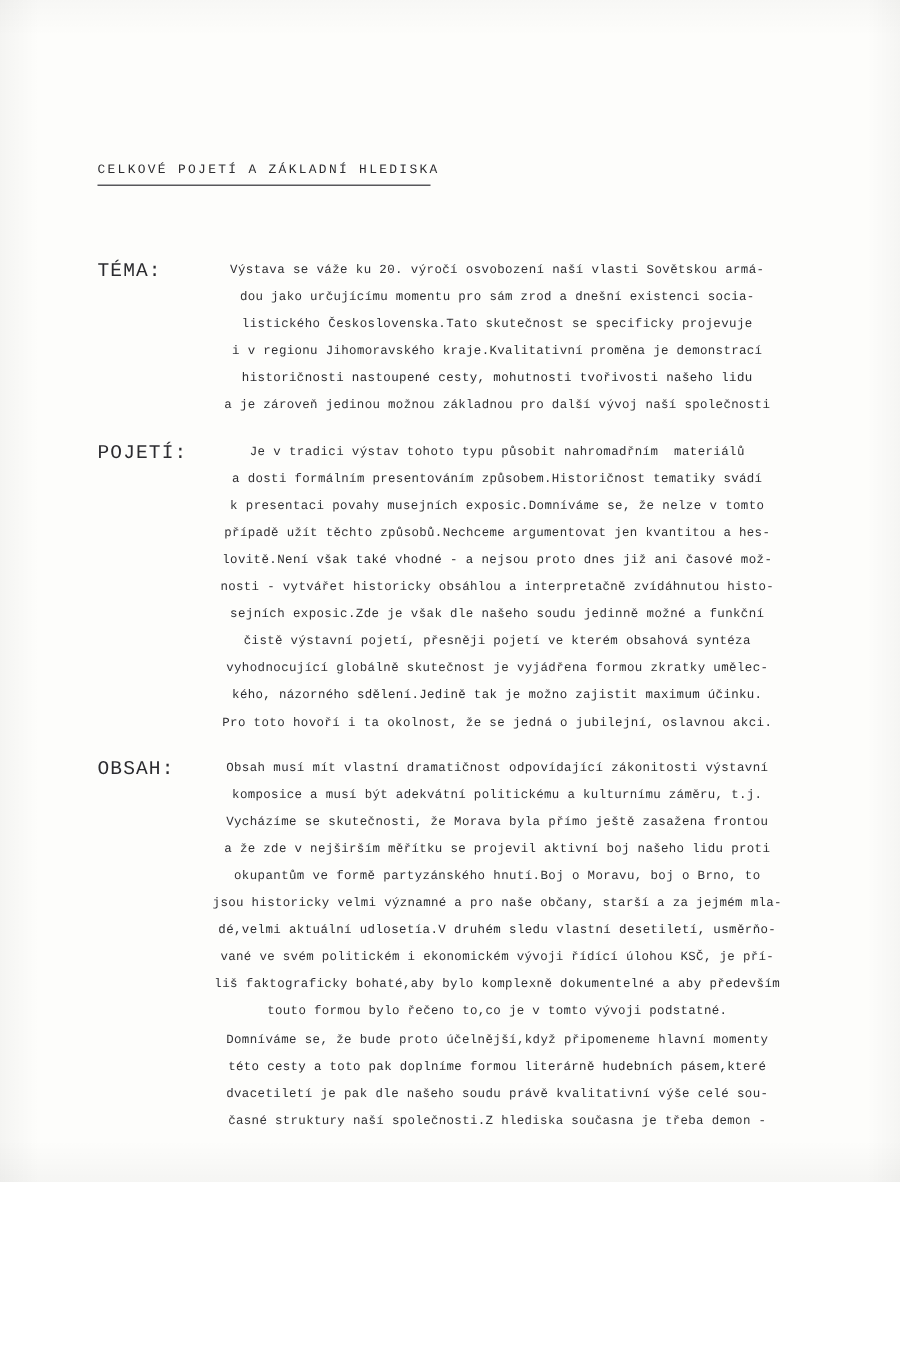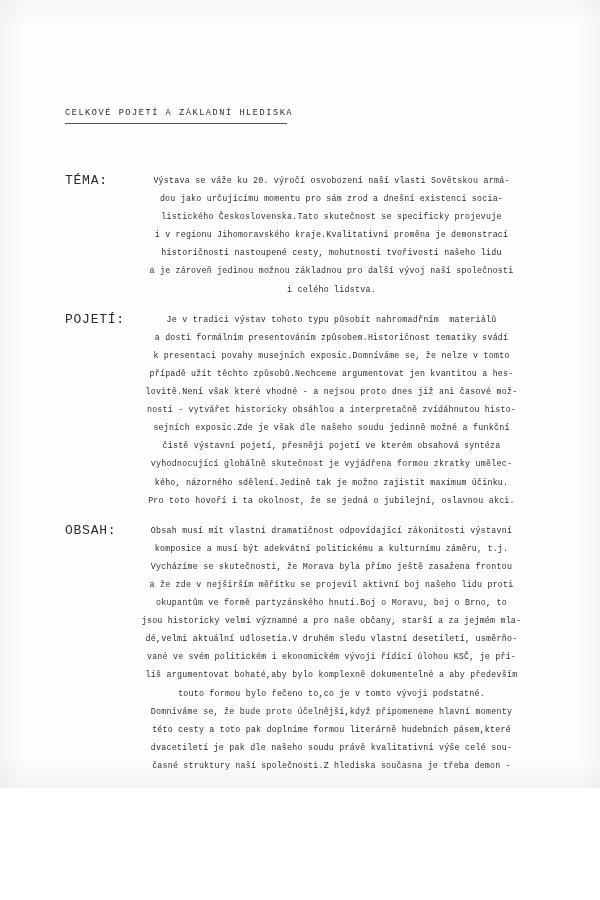--- a/index.html
+++ b/index.html
@@ -106,34 +106,33 @@
     <div class="section">
       <div class="section-label">TÉMA:</div>
       <div class="section-body">
         <p class="para">
           <span class="line">Výstava se váže ku 20. výročí osvobození naší vlasti Sovětskou armá-</span>
           <span class="line">dou jako určujícímu momentu pro sám zrod a dnešní existenci socia-</span>
           <span class="line">listického Československa.Tato skutečnost se specificky projevuje</span>
           <span class="line">i v regionu Jihomoravského kraje.Kvalitativní proměna je demonstrací</span>
           <span class="line">historičnosti nastoupené cesty, mohutnosti tvořivosti našeho lidu</span>
           <span class="line">a je zároveň jedinou možnou základnou pro další vývoj naší společnosti</span>
-          <span class="line">i celého lidstva.</span>
         </p>
       </div>
     </div>
 
     <div class="section">
       <div class="section-label">POJETÍ:</div>
       <div class="section-body">
         <p class="para">
           <span class="line">Je v tradici výstav tohoto typu působit nahromadřním  materiálů</span>
           <span class="line">a dosti formálním presentováním způsobem.Historičnost tematiky svádí</span>
           <span class="line">k presentaci povahy musejních exposic.Domníváme se, že nelze v tomto</span>
           <span class="line">případě užít těchto způsobů.Nechceme argumentovat jen kvantitou a hes-</span>
-          <span class="line">lovitě.Není však které vhodné - a nejsou proto dnes již ani časové mož-</span>
+          <span class="line">lovitě.Není však také vhodné - a nejsou proto dnes již ani časové mož-</span>
           <span class="line">nosti - vytvářet historicky obsáhlou a interpretačně zvídáhnutou histo-</span>
           <span class="line">sejních exposic.Zde je však dle našeho soudu jedinně možné a funkční</span>
           <span class="line">čistě výstavní pojetí, přesněji pojetí ve kterém obsahová syntéza</span>
           <span class="line">vyhodnocující globálně skutečnost je vyjádřena formou zkratky umělec-</span>
           <span class="line">kého, názorného sdělení.Jedině tak je možno zajistit maximum účinku.</span>
           <span class="line">Pro toto hovoří i ta okolnost, že se jedná o jubilejní, oslavnou akci.</span>
         </p>
       </div>
     </div>
 
@@ -144,21 +143,21 @@
           <span class="line">Obsah musí mít vlastní dramatičnost odpovídající zákonitosti výstavní</span>
           <span class="line">komposice a musí být adekvátní politickému a kulturnímu záměru, t.j.</span>
         </p>
         <p class="para">
           <span class="line">Vycházíme se skutečnosti, že Morava byla přímo ještě zasažena frontou</span>
           <span class="line">a že zde v nejširším měřítku se projevil aktivní boj našeho lidu proti</span>
           <span class="line">okupantům ve formě partyzánského hnutí.Boj o Moravu, boj o Brno, to</span>
           <span class="line">jsou historicky velmi významné a pro naše občany, starší a za jejmém mla-</span>
           <span class="line">dé,velmi aktuální udlosetía.V druhém sledu vlastní desetiletí, usměrňo-</span>
           <span class="line">vané ve svém politickém i ekonomickém vývoji řídící úlohou KSČ, je pří-</span>
-          <span class="line">liš argumentovat bohaté,aby bylo komplexně dokumentelné a aby především</span>
+          <span class="line">liš faktograficky bohaté,aby bylo komplexně dokumentelné a aby především</span>
           <span class="line">touto formou bylo řečeno to,co je v tomto vývoji podstatné.</span>
           <span class="line">Domníváme se, že bude proto účelnější,když připomeneme hlavní momenty</span>
           <span class="line">této cesty a toto pak doplníme formou literárně hudebních pásem,které</span>
           <span class="line">dvacetiletí je pak dle našeho soudu právě kvalitativní výše celé sou-</span>
           <span class="line">časné struktury naší společnosti.Z hlediska současna je třeba demon -</span>
         </p>
       </div>
     </div>
 
   </div>

